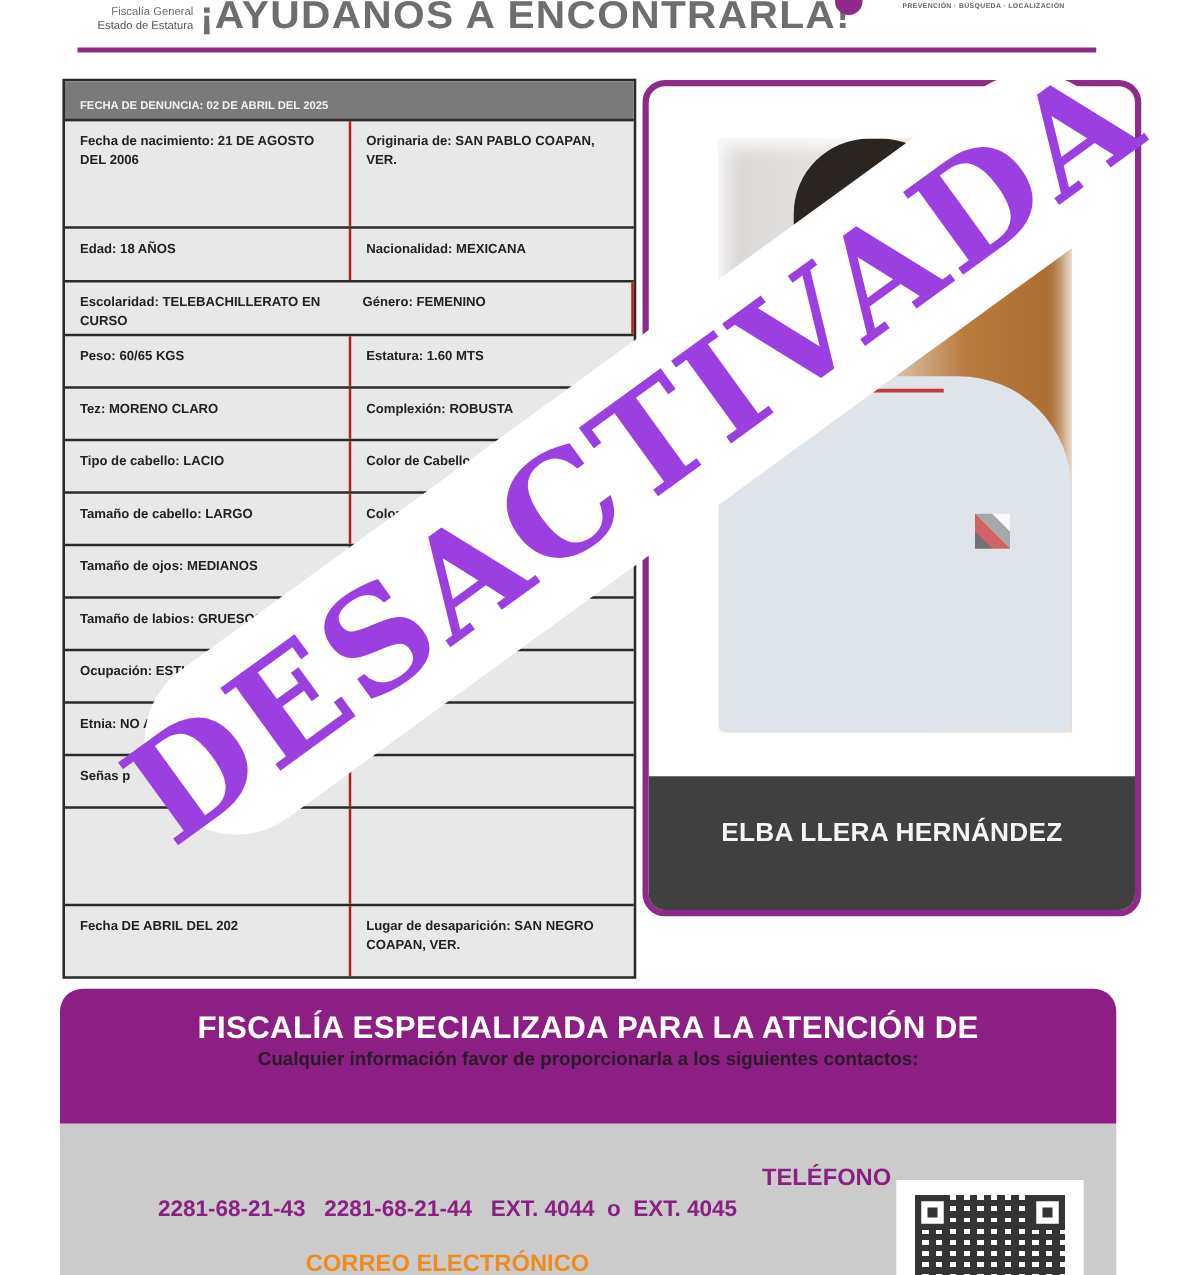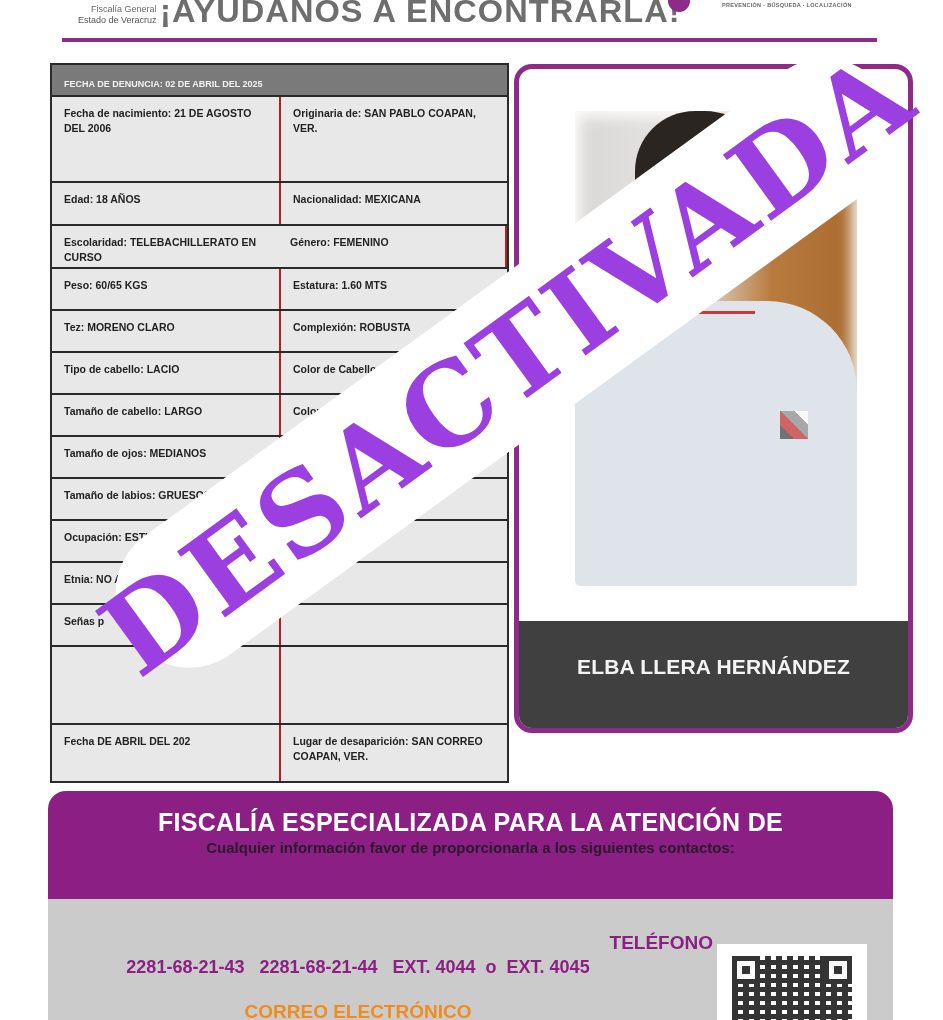--- a/index.html
+++ b/index.html
@@ -55,21 +55,21 @@
   .qr-finder { position: absolute; width: 28px; height: 28px; border: 5px solid #111; background: #fff; }
   .qr-finder::after { content: ""; position: absolute; left: 5px; top: 5px; width: 8px; height: 8px; background: #111; }
 </style>
 </head>
 <body>
 
 <div class="header">
 
   <div class="logo-text">
     <div class="l1">Fiscalía General</div>
-    <div>Estado de Veracruz</div>
+    <div>Estado de Estatura</div>
   </div>
   <div class="main-title">¡AYUDANOS A ENCONTRARLA!</div>
   <div class="heart-icon"></div>
   <div class="tagline">PREVENCIÓN · BÚSQUEDA · LOCALIZACIÓN</div>
   <div class="header-rule"></div>
 </div>
 
 <div class="info-table">
   <div class="table-head">FECHA DE DENUNCIA: 02 DE ABRIL DEL 2025</div>
   <div class="row" style="height:86px">
@@ -119,21 +119,21 @@
   <div class="row" style="height:42px">
       <div class="cell left">Señas p</div>
       <div class="cell right"></div>
     </div>
   <div class="row" style="height:78px">
       <div class="cell left"></div>
       <div class="cell right"></div>
     </div>
   <div class="row" style="height:56px">
       <div class="cell left">Fecha DE ABRIL DEL 202</div>
-      <div class="cell right">Lugar de desaparición: SAN CORREO COAPAN, VER.</div>
+      <div class="cell right">Lugar de desaparición: SAN NEGRO COAPAN, VER.</div>
     </div>
 </div>
 
 <div class="photo-card">
   <div class="photo">
     <div class="hair"></div>
     <div class="shirt"></div>
     <div class="collar"></div>
     <div class="logo-patch"></div>
   </div>

